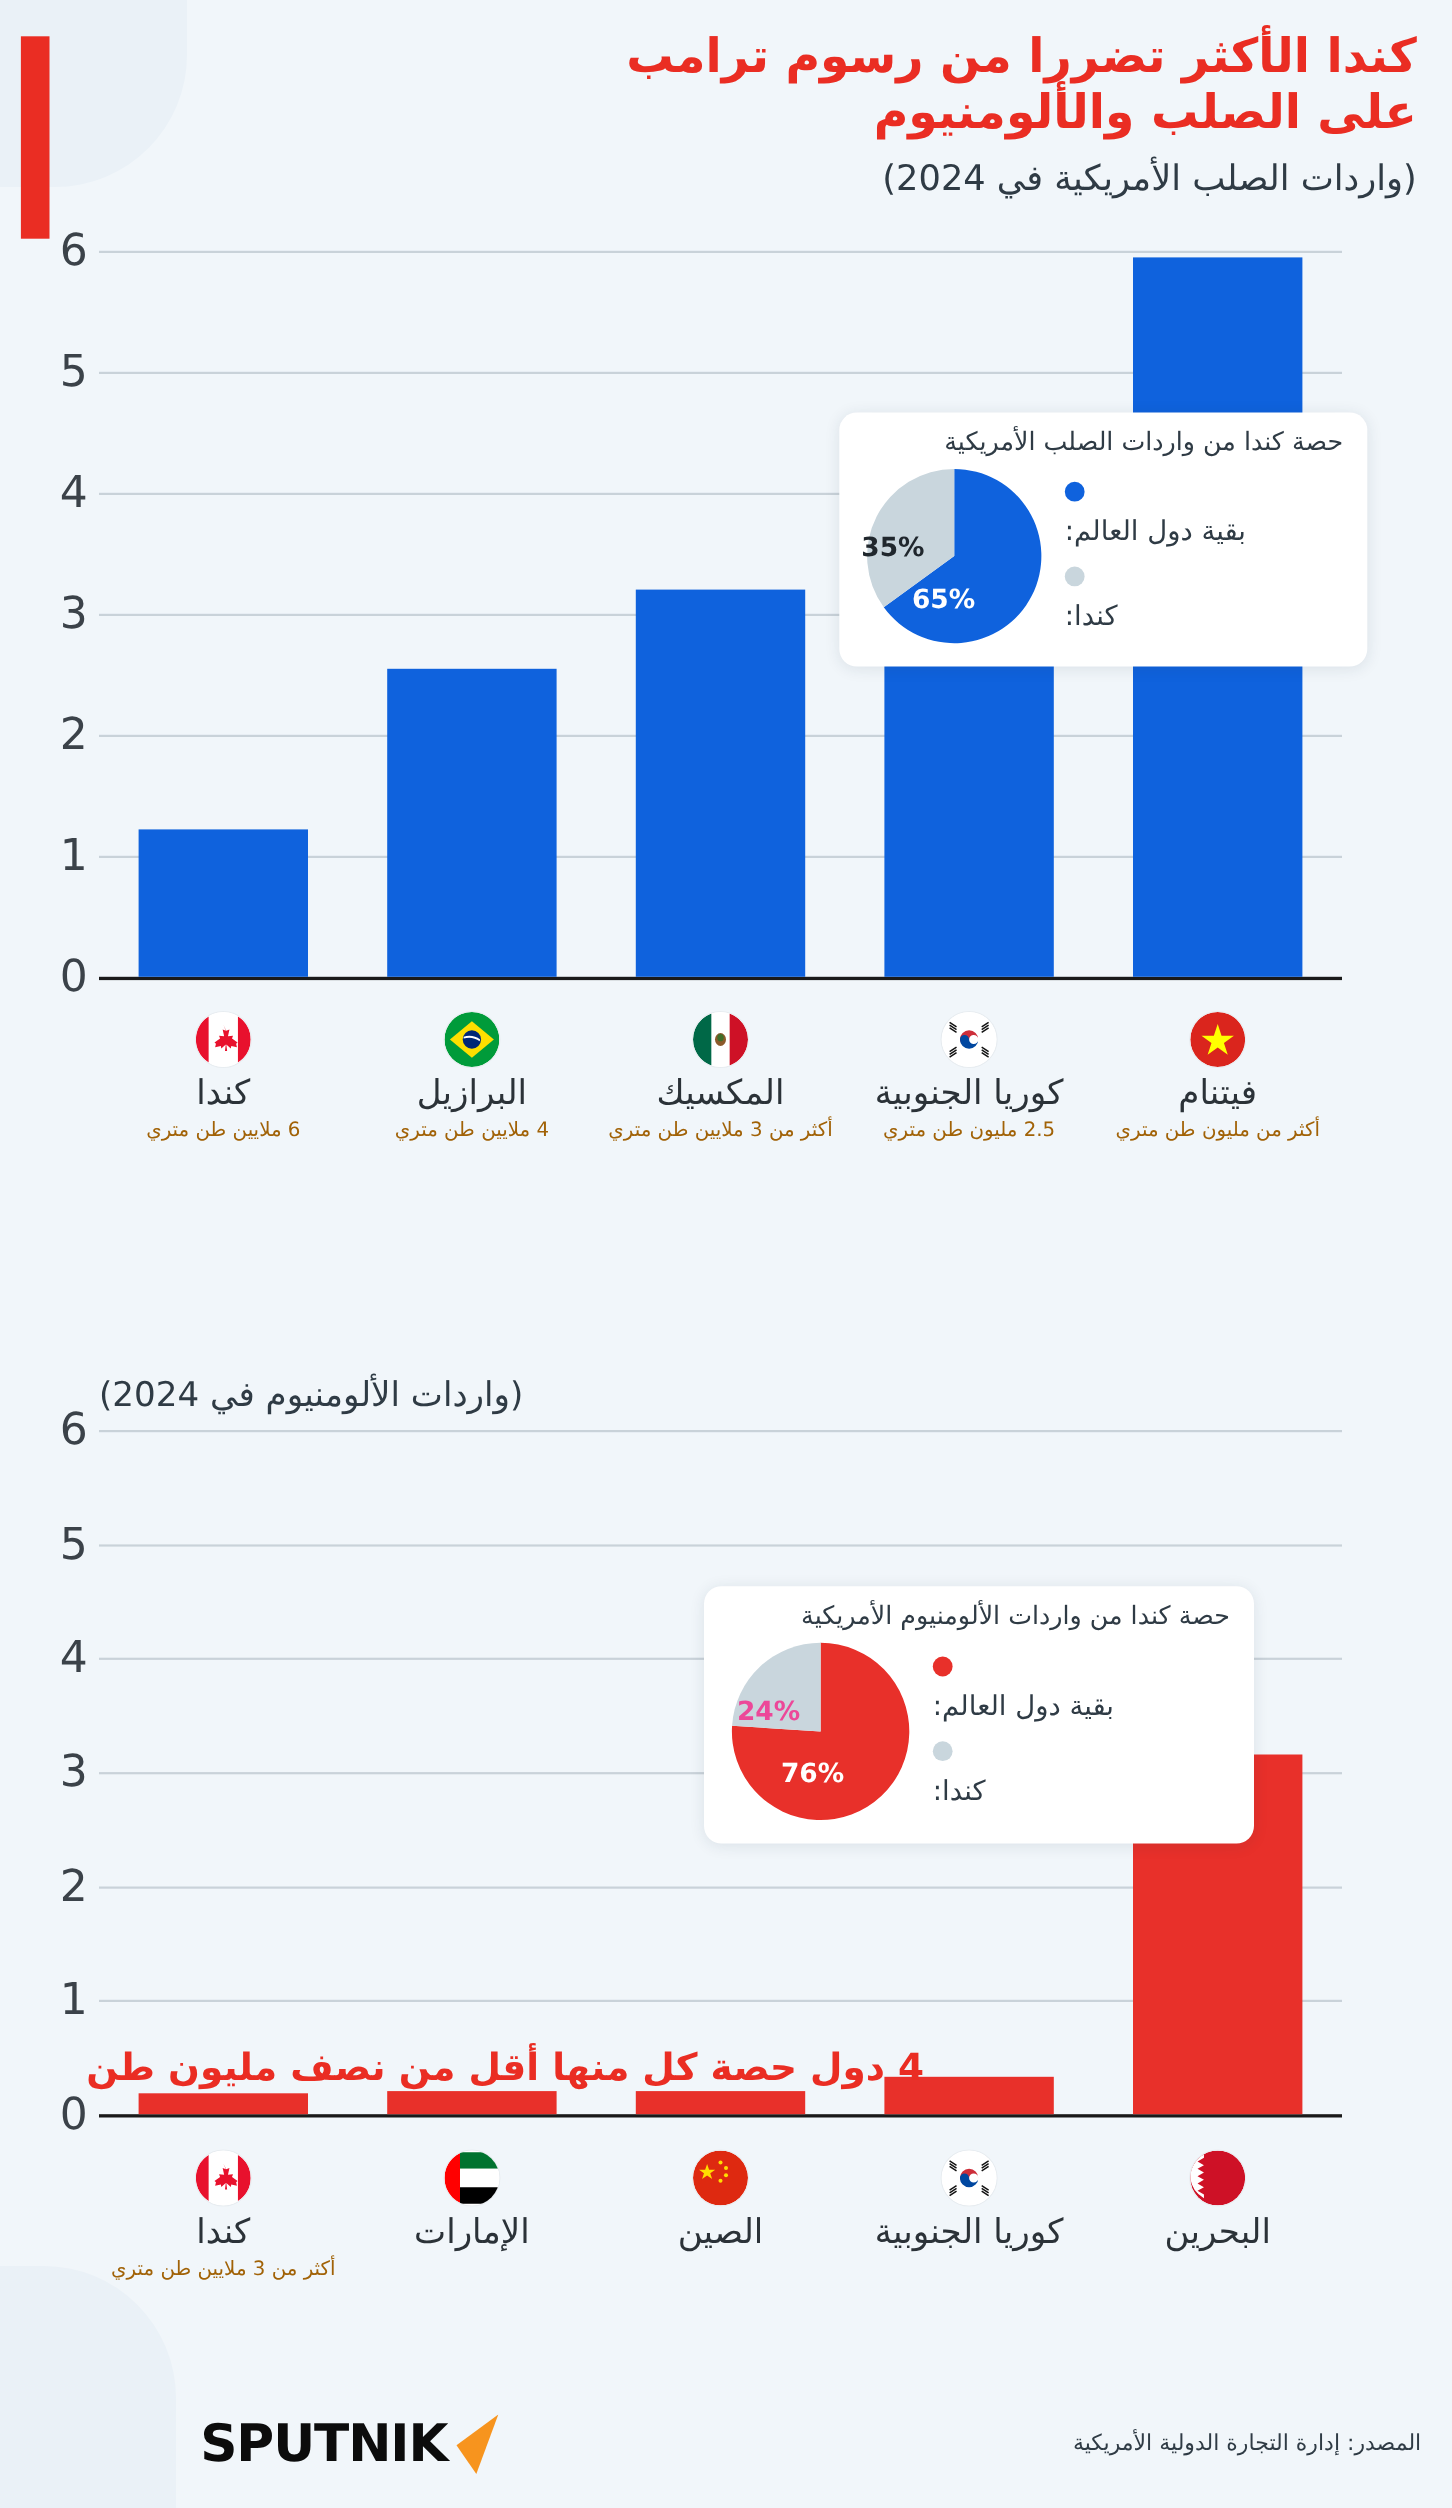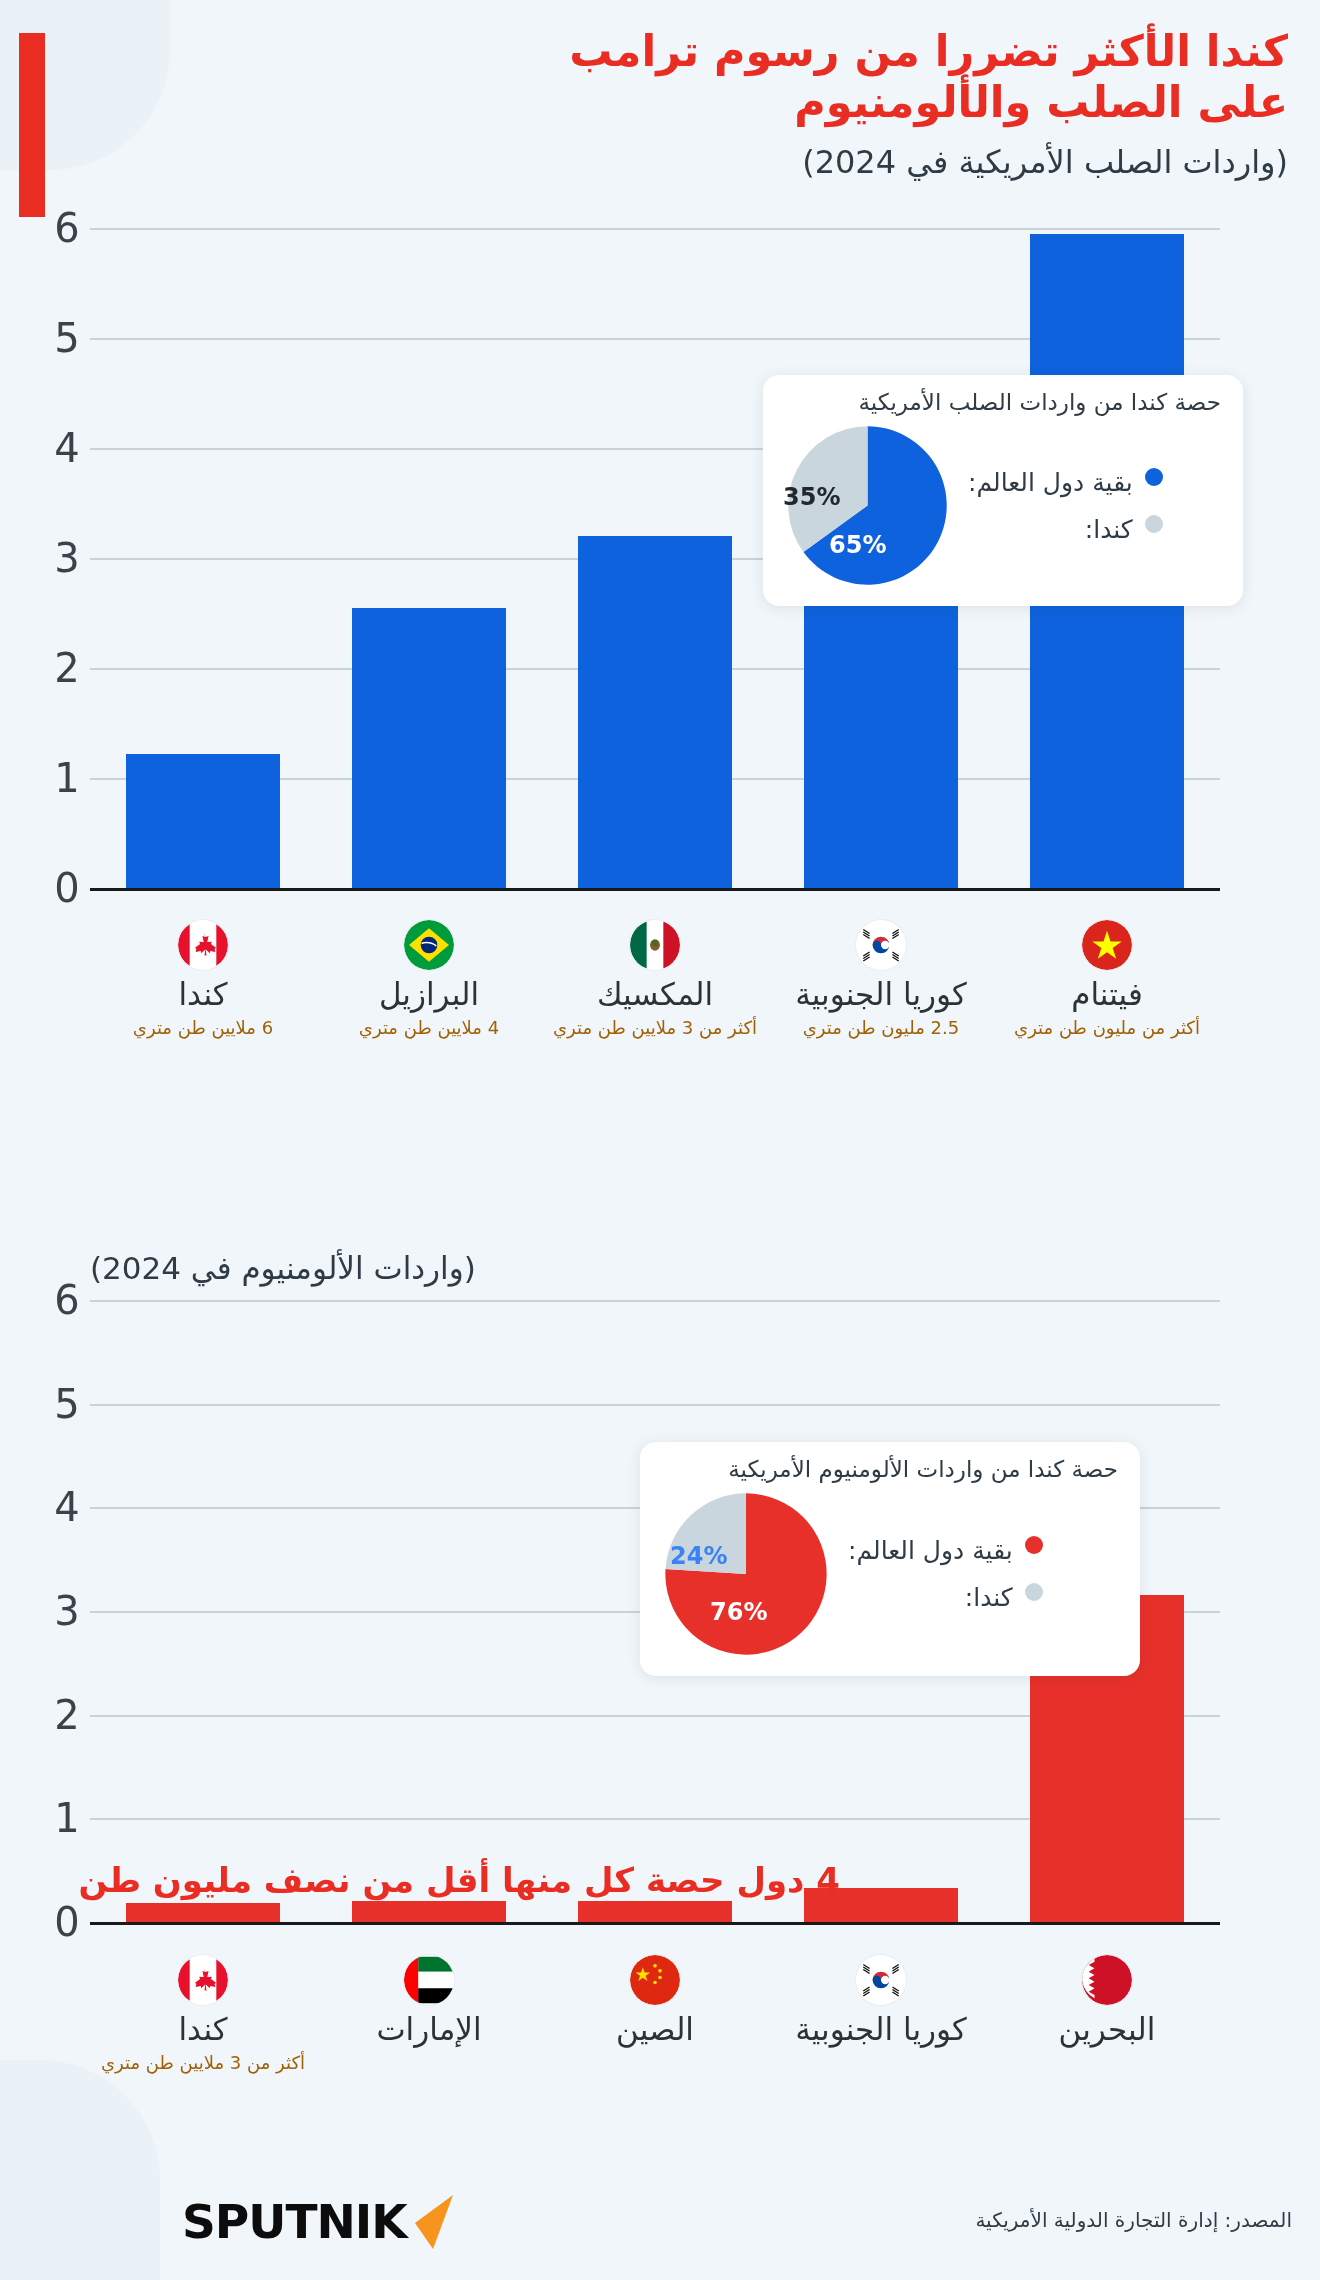--- a/index.html
+++ b/index.html
@@ -136,22 +136,22 @@
   }
   .pie-body {
     display: flex;
     flex-direction: row-reverse;
     align-items: center;
     gap: 18px;
   }
   .pie-legend { display: flex; flex-direction: column; gap: 18px; }
   .legend-item {
     display: flex;
-    flex-direction: row;
-    align-items: flex-start;
+    flex-direction: column;
+    align-items: flex-end;
     gap: 12px;
     font-size: 25px;
     color: #2f3b45;
     white-space: nowrap;
   }
   .legend-dot {
     width: 18px; height: 18px; border-radius: 50%;
     flex: 0 0 auto;
   }
   .pie-wrap { position: relative; }
@@ -460,21 +460,21 @@
 
   <div class="pie-card" id="pie-card-2" style="top:1442px; left:640px; width:500px;">
     <div class="pie-card-title">حصة كندا من واردات الألومنيوم الأمريكية</div>
     <div class="pie-body">
       <div class="pie-wrap">
         <svg width="168" height="168" viewBox="0 0 100 100">
           <path id="s2a" fill="#e8302a" d="M 50 50 L 50 2 A 48 48 0 1 1 2.0947170354429687 46.98605506259298 Z"></path>
           <path id="s2b" fill="#c9d6dd" d="M 50 50 L 2.0947170354429687 46.98605506259298 A 48 48 0 0 1 49.99999999999999 2 Z"></path>
         </svg>
         <span class="pie-label" id="s2-lab-main" style="color:#ffffff; left:48px; top:108px;">76%</span>
-        <span class="pie-label" id="s2-lab-sec" style="color:#3b82f6; left:8px; top:52px;">24%</span>
+        <span class="pie-label" id="s2-lab-sec" style="color:#ec4899; left:8px; top:52px;">24%</span>
       </div>
       <div class="pie-legend">
         <div class="legend-item">
           <span class="legend-dot" style="background:#e8302a;"></span>
           <span>بقية دول العالم:</span>
         </div>
         <div class="legend-item">
           <span class="legend-dot" style="background:#c9d6dd;"></span>
           <span>كندا:</span>
         </div>

